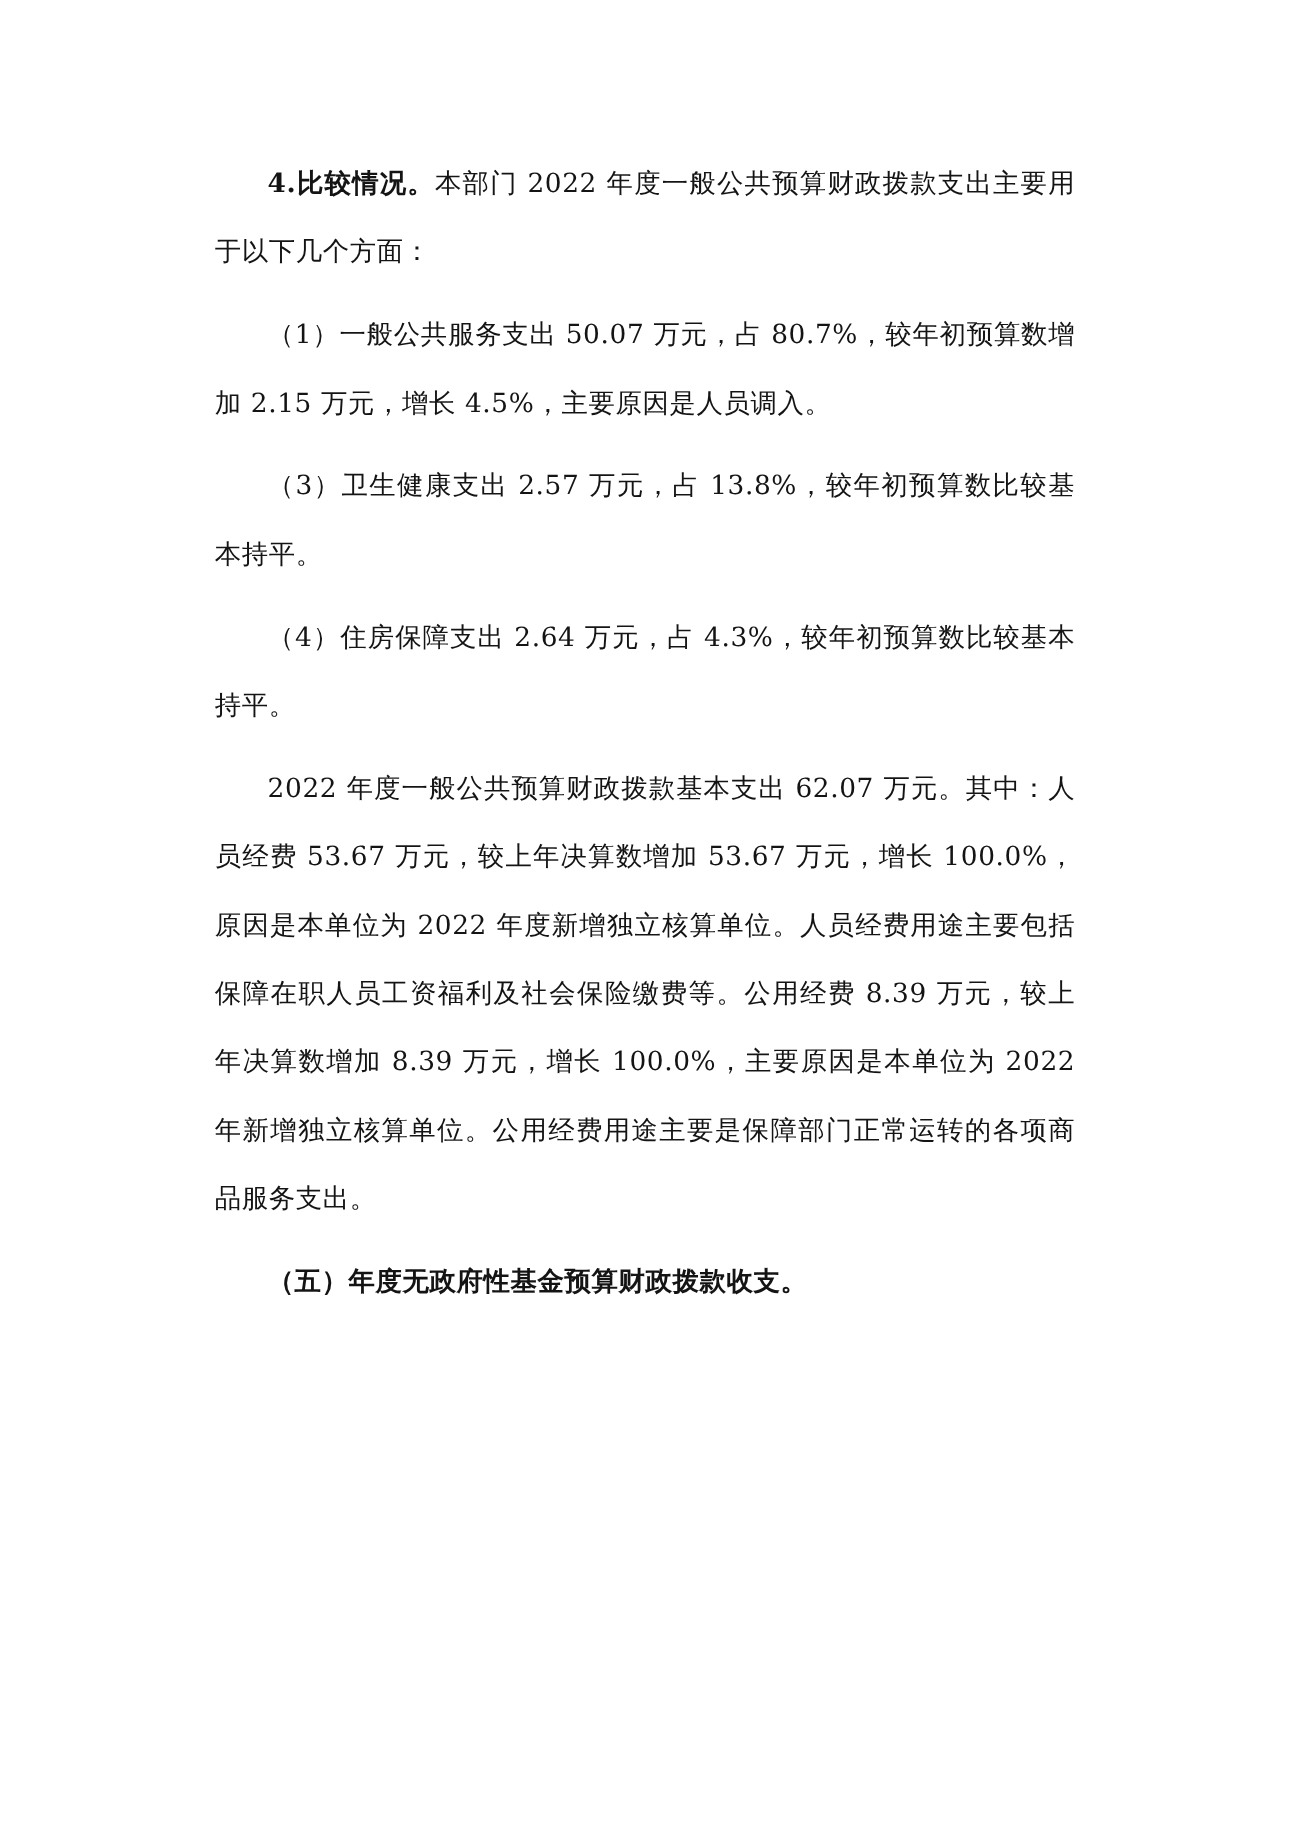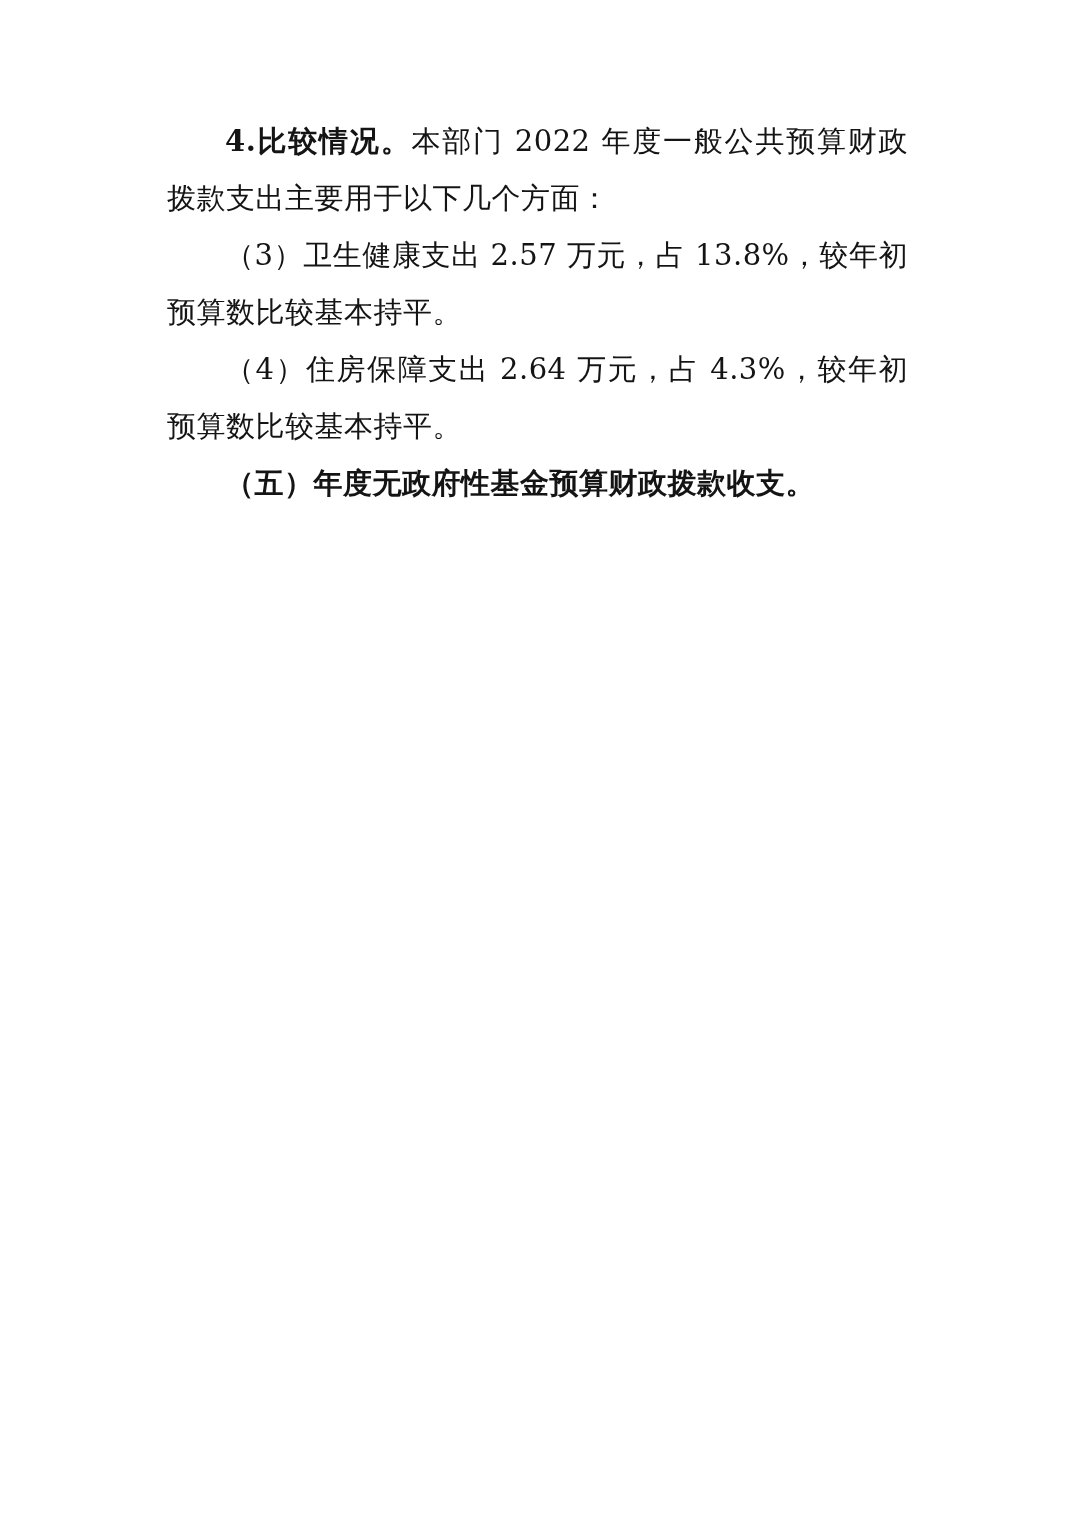--- a/index.html
+++ b/index.html
@@ -17,46 +17,48 @@
     font-family: "DejaVu Serif", "Liberation Serif", serif;
   }
   .content {
     position: absolute;
     top: 113px;
     left: 167px;
     width: 741px;
     color: #141414;
   }
   .para {
-    margin: 0;
-    font-size: 29px;
+    margin: 12px;
+    font-size: 22px;
     line-height: 57px;
     text-align: justify;
     text-align-last: left;
     text-indent: 2em;
     letter-spacing: 0.5px;
     word-break: break-all;
   }
   .bold {
     font-weight: 700;
   }
 </style>
 </head>
 <body>
 
 <div class="page">
   <div class="content">
 
     <p class="para"><span class="bold">4.比较情况。</span><span>本部门 2022 年度一般公共预算财政拨款支出主要用于以下几个方面：</span></p>
 
+    <p class="para"><span>（1）一般公共服务支出 50.07 万元，占 80.7%，较年初预算数增加 2.15 万元，增长 4.5%，主要原因是人员调入。</span></p>
 
 
     <p class="para"><span>（3）卫生健康支出 2.57 万元，占 13.8%，较年初预算数比较基本持平。</span></p>
 
     <p class="para"><span>（4）住房保障支出 2.64 万元，占 4.3%，较年初预算数比较基本持平。</span></p>
 
 
+    <p class="para"><span>2022 年度一般公共预算财政拨款基本支出 62.07 万元。其中：人员经费 53.67 万元，较上年决算数增加 53.67 万元，增长 100.0%，原因是本单位为 2022 年度新增独立核算单位。人员经费用途主要包括保障在职人员工资福利及社会保险缴费等。公用经费 8.39 万元，较上年决算数增加 8.39 万元，增长 100.0%，主要原因是本单位为 2022 年新增独立核算单位。公用经费用途主要是保障部门正常运转的各项商品服务支出。</span></p>
 
     <p class="para bold"><span>（五）年度无政府性基金预算财政拨款收支。</span></p>
 
 
   </div>
 </div>
 
 </body></html>

